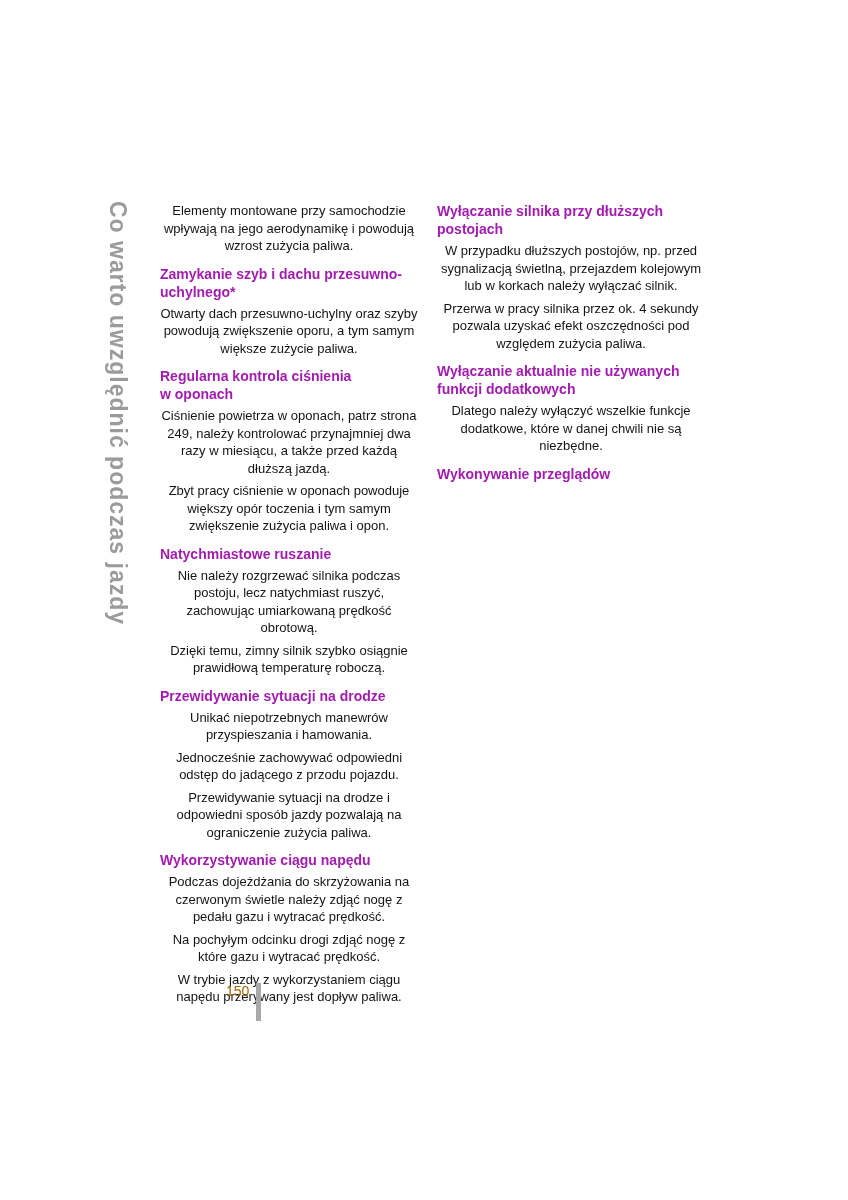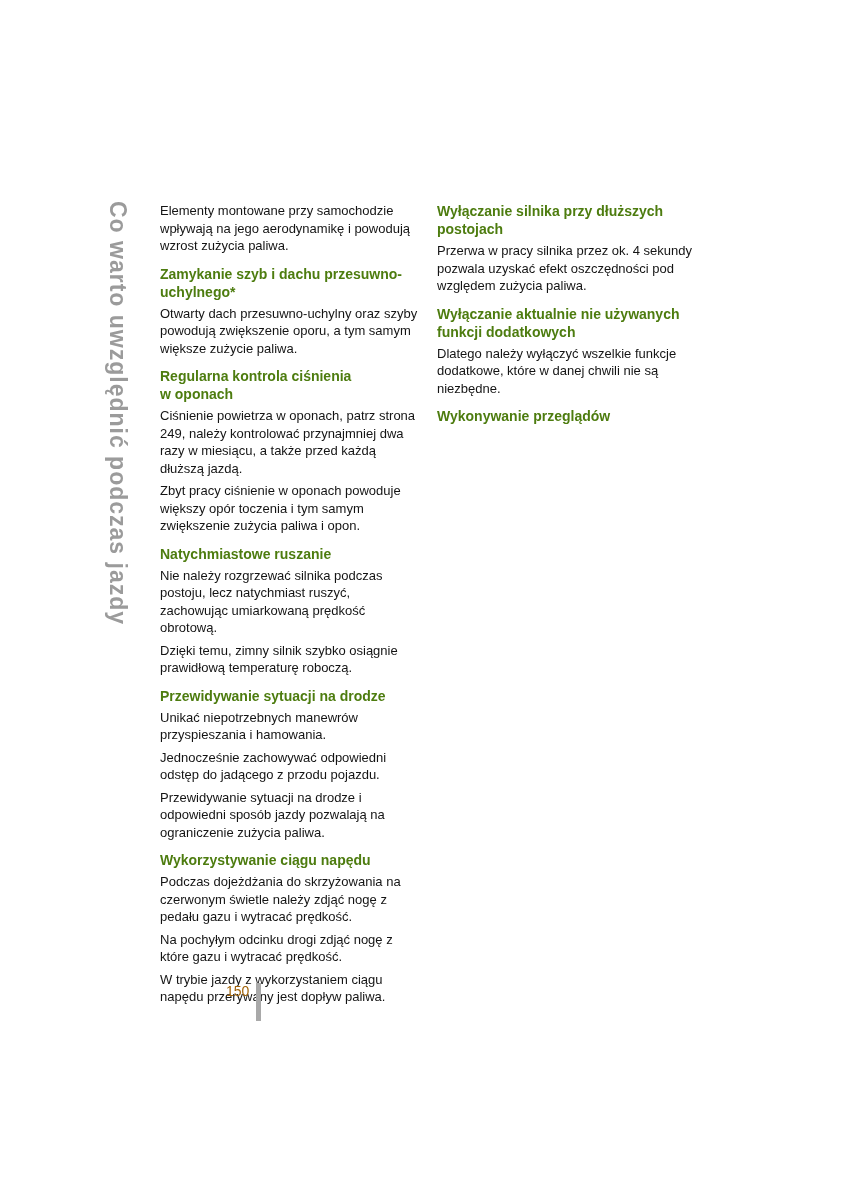--- a/index.html
+++ b/index.html
@@ -25,31 +25,32 @@
   }
   .col {
     position: absolute;
     top: 202px;
     font-size: 13px;
     line-height: 17.5px;
   }
   .col-left  { left: 160px; width: 258px; }
   .col-right { left: 437px; width: 268px; }
   .heading {
-    color: #4d7c0f;
+    color: #a21caf;
     font-weight: bold;
     font-size: 14px;
     line-height: 18px;
     margin: 10px 0 4px 0;
     white-space: pre-line;
   }
   .heading:first-child { margin-top: 0; }
   .para {
     margin: 0 0 5px 0;
     white-space: pre-line;
+    text-align: center;
   }
   .footer {
     position: absolute;
     left: 226px;
     top: 983px;
     display: flex;
     align-items: flex-start;
     gap: 7px;
   }
   .page-number {
@@ -87,20 +88,21 @@
       <div class="para">Przewidywanie sytuacji na drodze i odpowiedni sposób jazdy pozwalają na ograniczenie zużycia paliwa.</div>
       <div class="heading">Wykorzystywanie ciągu napędu</div>
       <div class="para">Podczas dojeżdżania do skrzyżowania na czerwonym świetle należy zdjąć nogę z pedału gazu i wytracać prędkość.</div>
       <div class="para">Na pochyłym odcinku drogi zdjąć nogę z które gazu i wytracać prędkość.</div>
       <div class="para">W trybie jazdy z wykorzystaniem ciągu napędu przerywany jest dopływ paliwa.</div>
     </div>
 
   <div class="col col-right">
       <div class="heading">Wyłączanie silnika przy dłuższych
 postojach</div>
+      <div class="para">W przypadku dłuższych postojów, np. przed sygnalizacją świetlną, przejazdem kolejowym lub w korkach należy wyłączać silnik.</div>
       <div class="para">Przerwa w pracy silnika przez ok. 4 sekundy pozwala uzyskać efekt oszczędności pod względem zużycia paliwa.</div>
       <div class="heading">Wyłączanie aktualnie nie używanych
 funkcji dodatkowych</div>
       <div class="para">Dlatego należy wyłączyć wszelkie funkcje dodatkowe, które w danej chwili nie są niezbędne.</div>
       <div class="heading">Wykonywanie przeglądów</div>
     </div>
 
   <div class="footer">
     <span class="page-number">150</span>
     <span class="page-bar"></span>

